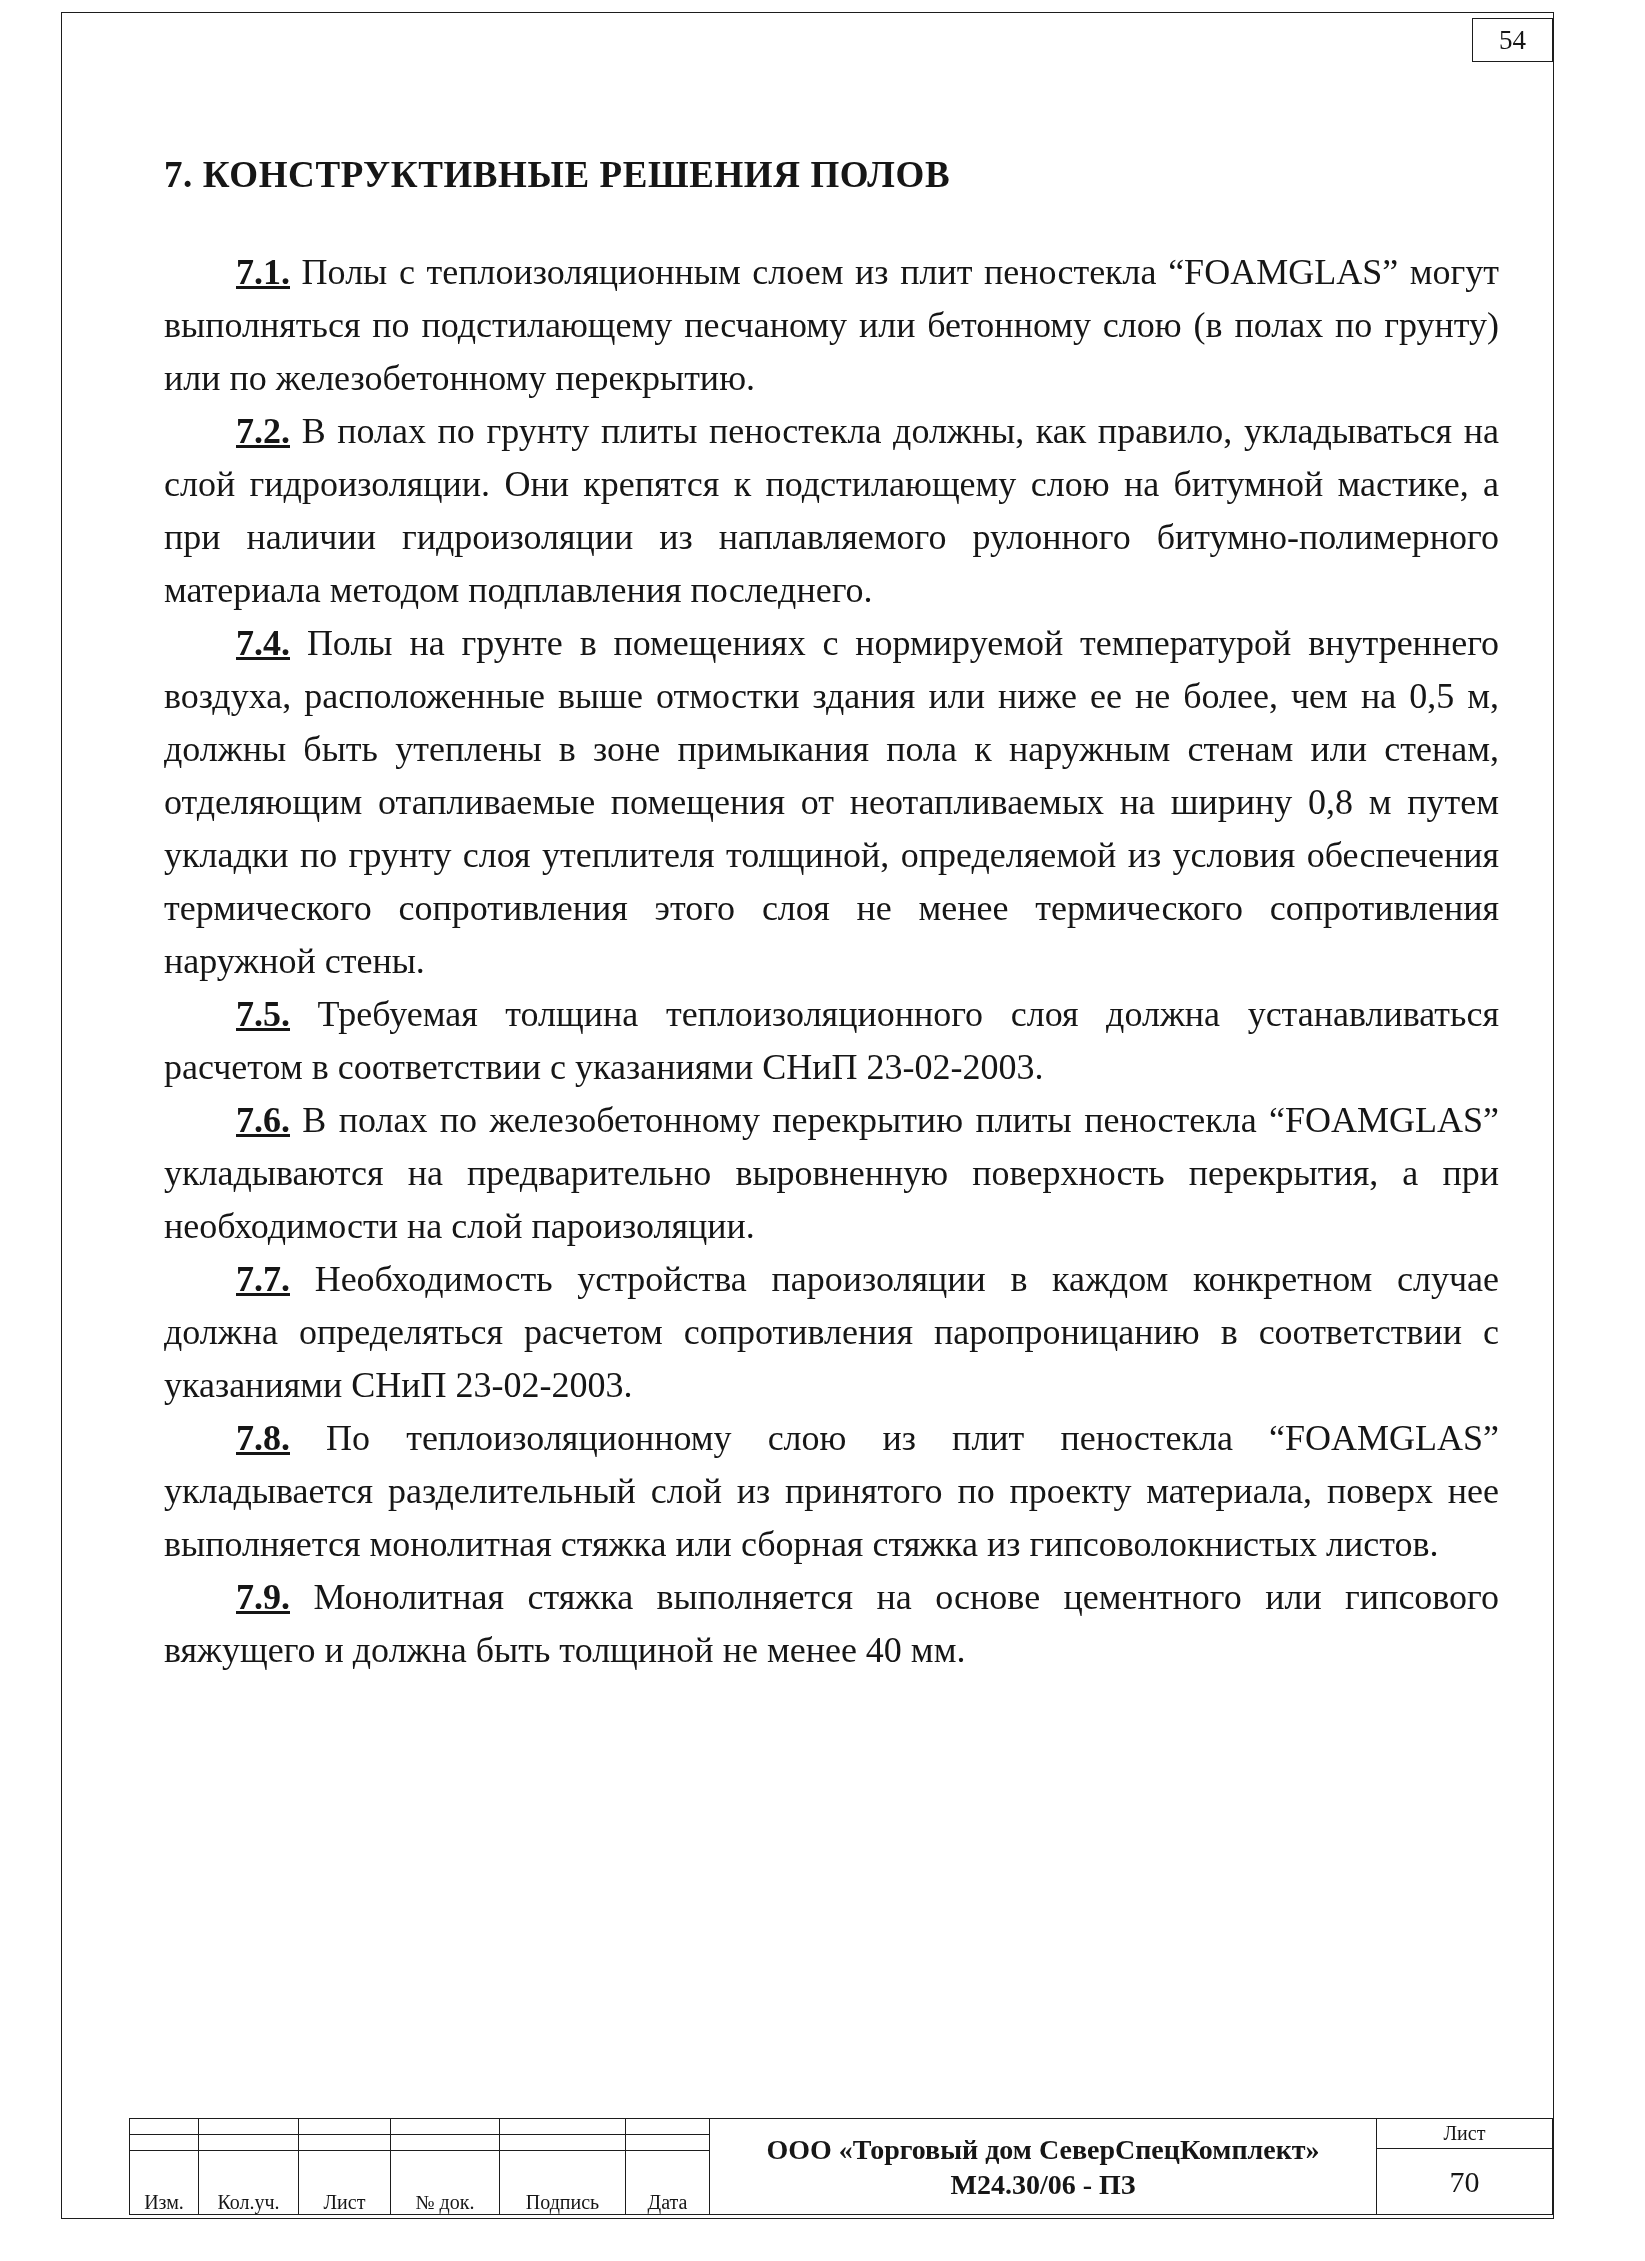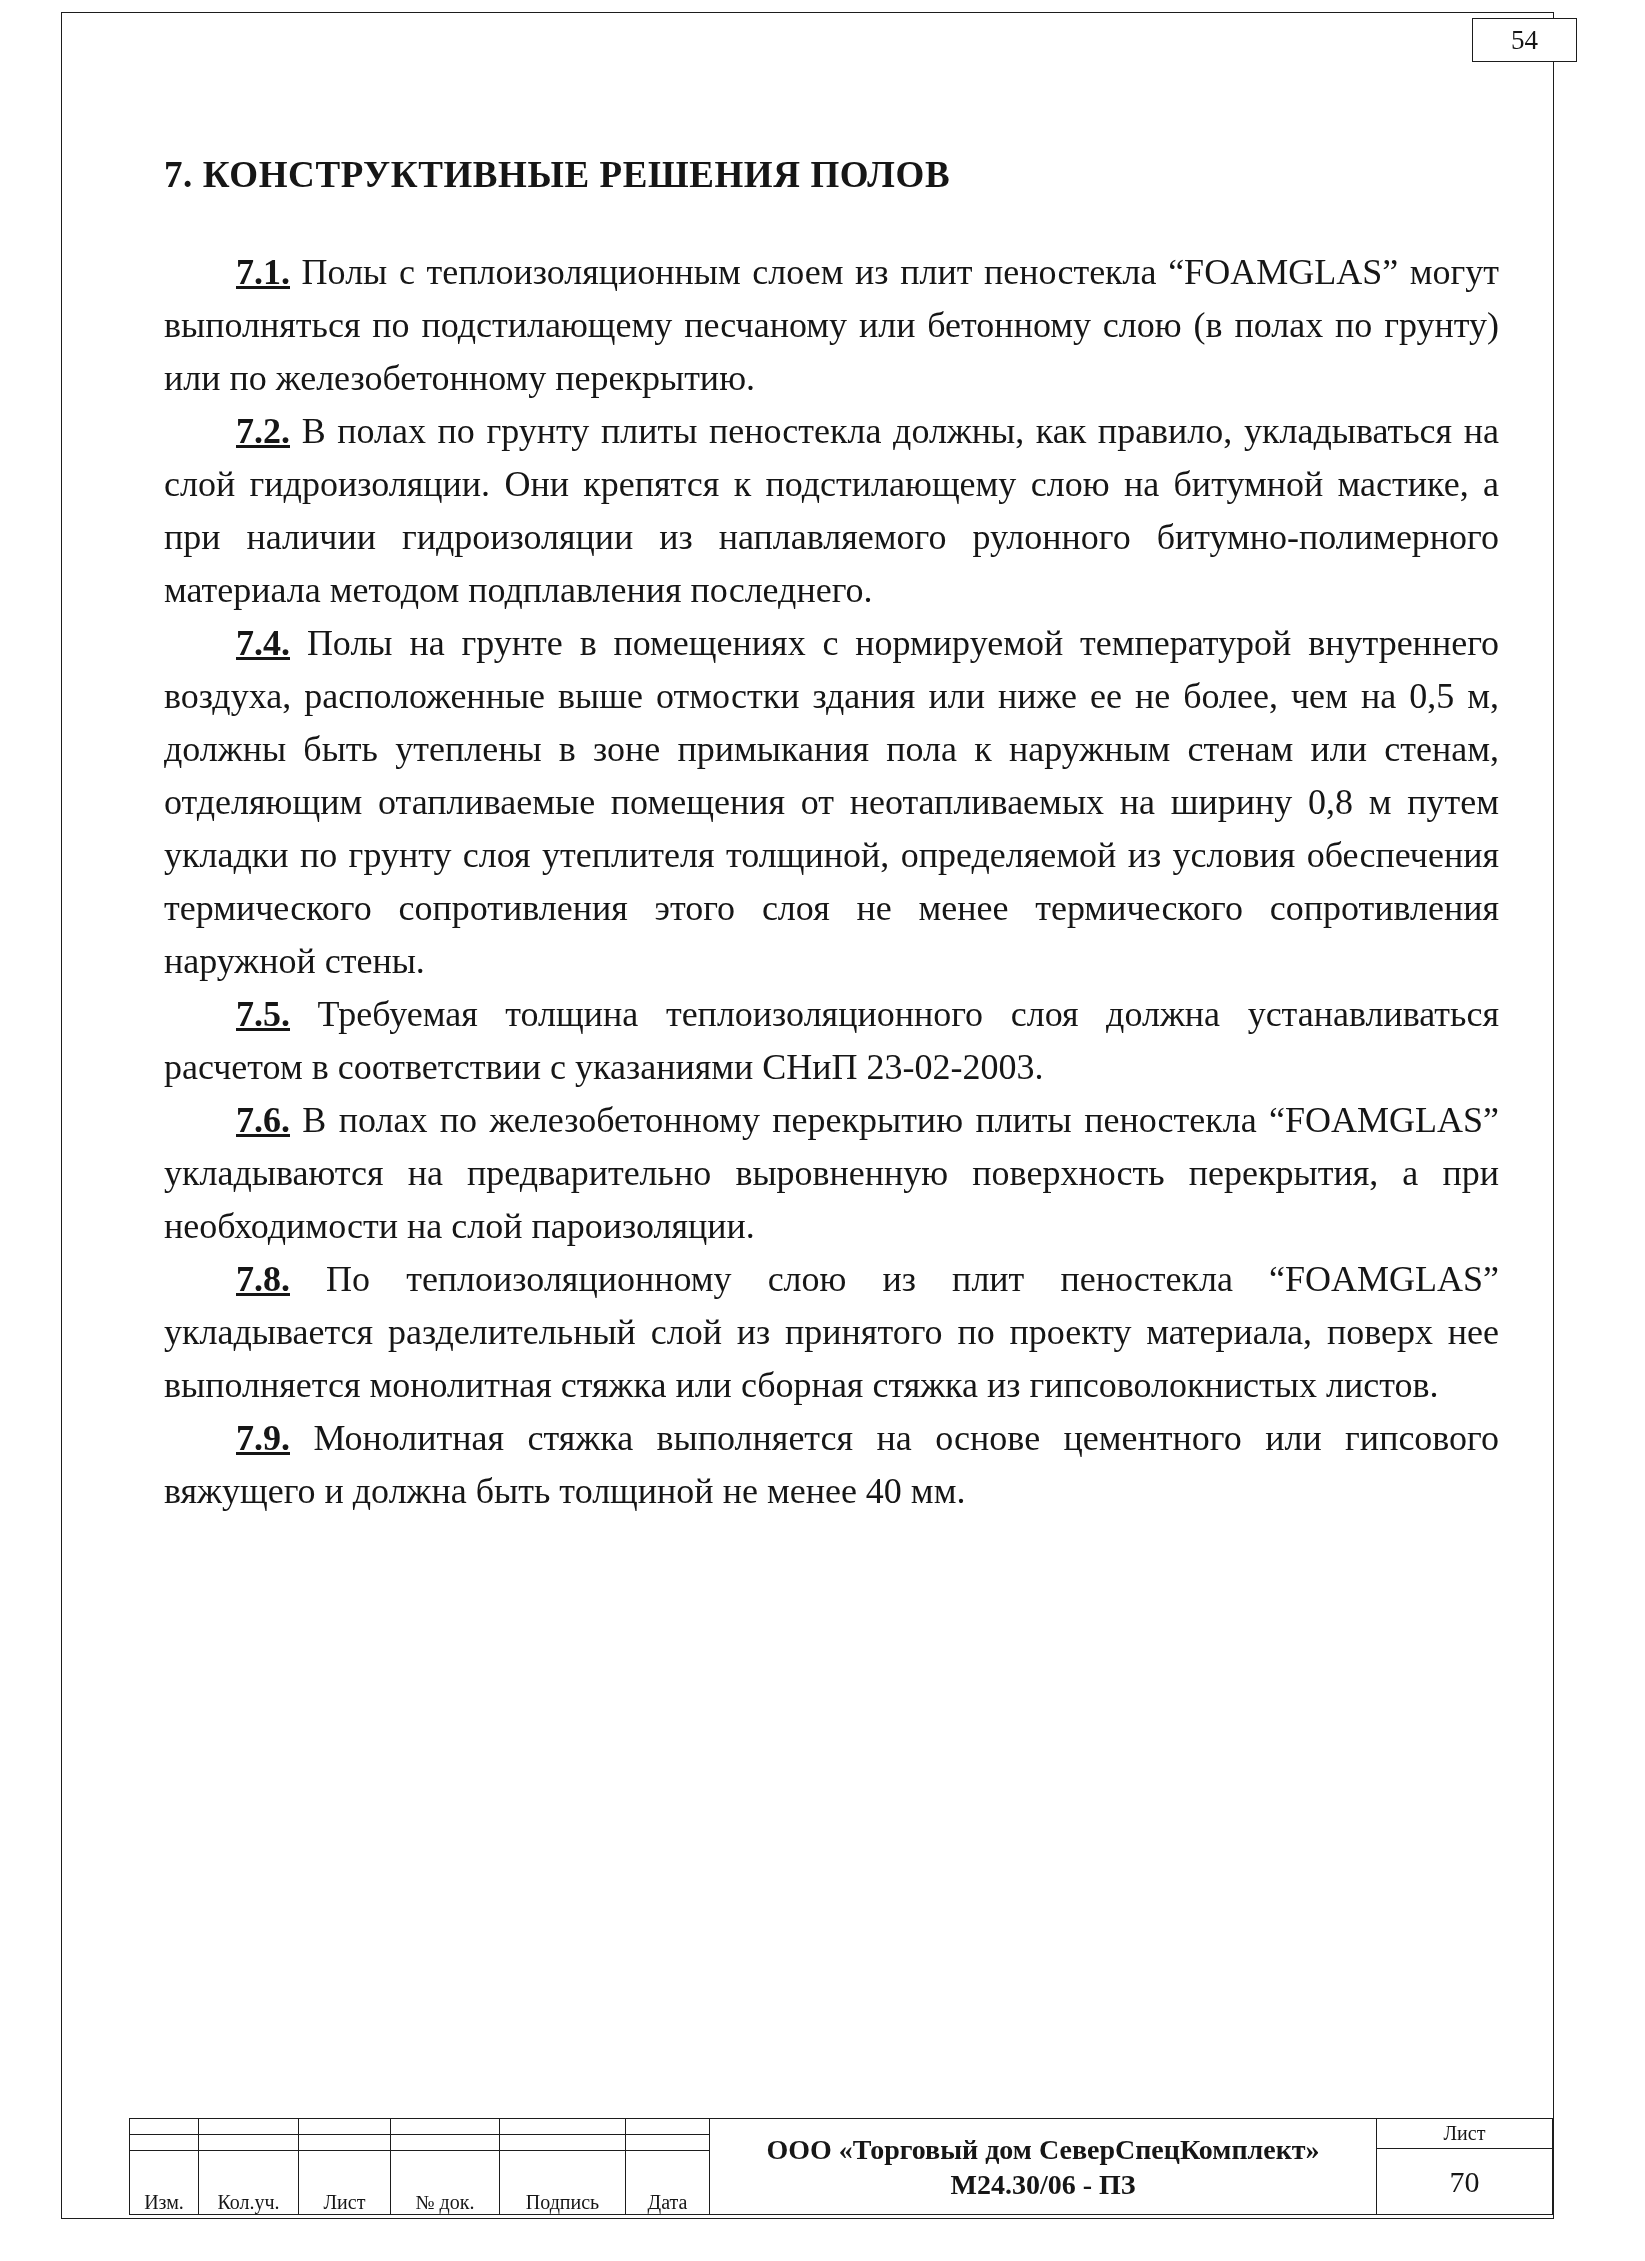--- a/index.html
+++ b/index.html
@@ -17,21 +17,21 @@
   .frame {
     position: absolute;
     left: 61px; top: 11.6px;
     width: 1493px; height: 2207px;
     border: 1.9px solid #1d1d1d;
   }
   
   .page-num-box {
     position: absolute;
     left: 1472px; top: 18px;
-    width: 105px; height: 44px;
+    width: 81px; height: 44px;
     border: 1.9px solid #1d1d1d;
     display: flex; align-items: center; justify-content: center;
     font-size: 27px;
     background: #fff;
   }
   .doc-title {
     position: absolute;
     left: 164px; top: 153px;
     width: 1335px;
     font-weight: bold;
@@ -118,20 +118,21 @@
   </div>
 
   <h1 class="doc-title">7. КОНСТРУКТИВНЫЕ РЕШЕНИЯ ПОЛОВ</h1>
 
   <div class="content">
       <p class="para"><b class="pnum">7.1.</b> <span>Полы с теплоизоляционным слоем из плит пеностекла “FOAMGLAS” могут выполняться по подстилающему песчаному или бетонному слою (в полах по грунту) или по железобетонному перекрытию.</span></p>
       <p class="para"><b class="pnum">7.2.</b> <span>В полах по грунту плиты пеностекла должны, как правило, укладываться на слой гидроизоляции. Они крепятся к подстилающему слою на битумной мастике, а при наличии гидроизоляции из наплавляемого рулонного битумно-полимерного материала методом подплавления последнего.</span></p>
       <p class="para"><b class="pnum">7.4.</b> <span>Полы на грунте в помещениях с нормируемой температурой внутреннего воздуха, расположенные выше отмостки здания или ниже ее не более, чем на 0,5 м, должны быть утеплены в зоне примыкания пола к наружным стенам или стенам, отделяющим отапливаемые помещения от неотапливаемых на ширину 0,8 м путем укладки по грунту слоя утеплителя толщиной, определяемой из условия обеспечения термического сопротивления этого слоя не менее термического сопротивления наружной стены.</span></p>
       <p class="para"><b class="pnum">7.5.</b> <span>Требуемая толщина теплоизоляционного слоя должна устанавливаться расчетом в соответствии с указаниями СНиП 23-02-2003.</span></p>
       <p class="para"><b class="pnum">7.6.</b> <span>В полах по железобетонному перекрытию плиты пеностекла “FOAMGLAS” укладываются на предварительно выровненную поверхность перекрытия, а при необходимости на слой пароизоляции.</span></p>
+      <p class="para"><b class="pnum">7.7.</b> <span>Необходимость устройства пароизоляции в каждом конкретном случае должна определяться расчетом сопротивления паропроницанию в соответствии с указаниями СНиП 23-02-2003.</span></p>
       <p class="para"><b class="pnum">7.8.</b> <span>По теплоизоляционному слою из плит пеностекла “FOAMGLAS” укладывается разделительный слой из принятого по проекту материала, поверх нее выполняется монолитная стяжка или сборная стяжка из гипсоволокнистых листов.</span></p>
       <p class="para"><b class="pnum">7.9.</b> <span>Монолитная стяжка выполняется на основе цементного или гипсового вяжущего и должна быть толщиной не менее 40 мм.</span></p>
     </div>
 
   <div class="footer">
     <div style="display:flex;" id="footer-columns">
         <div class="fcol">
           <div class="fcell"></div>
           <div class="fcell"></div>
           <div class="fcell flabel">Изм.</div>

